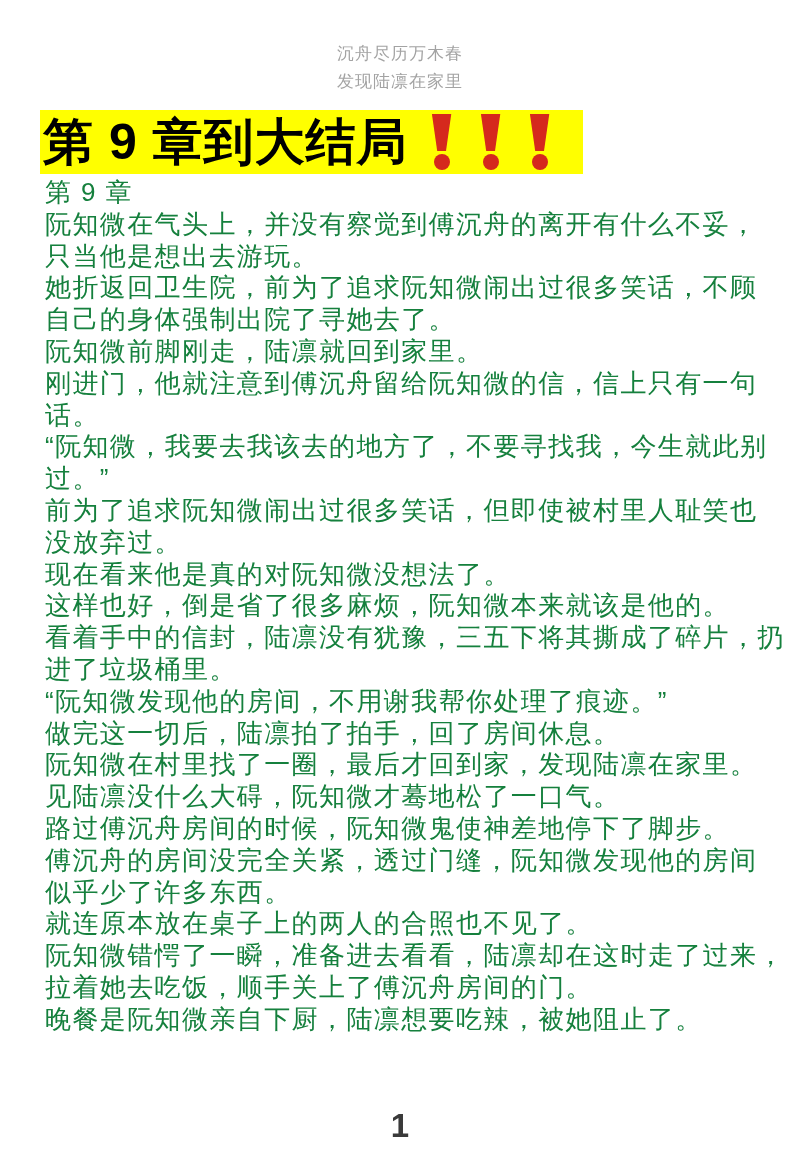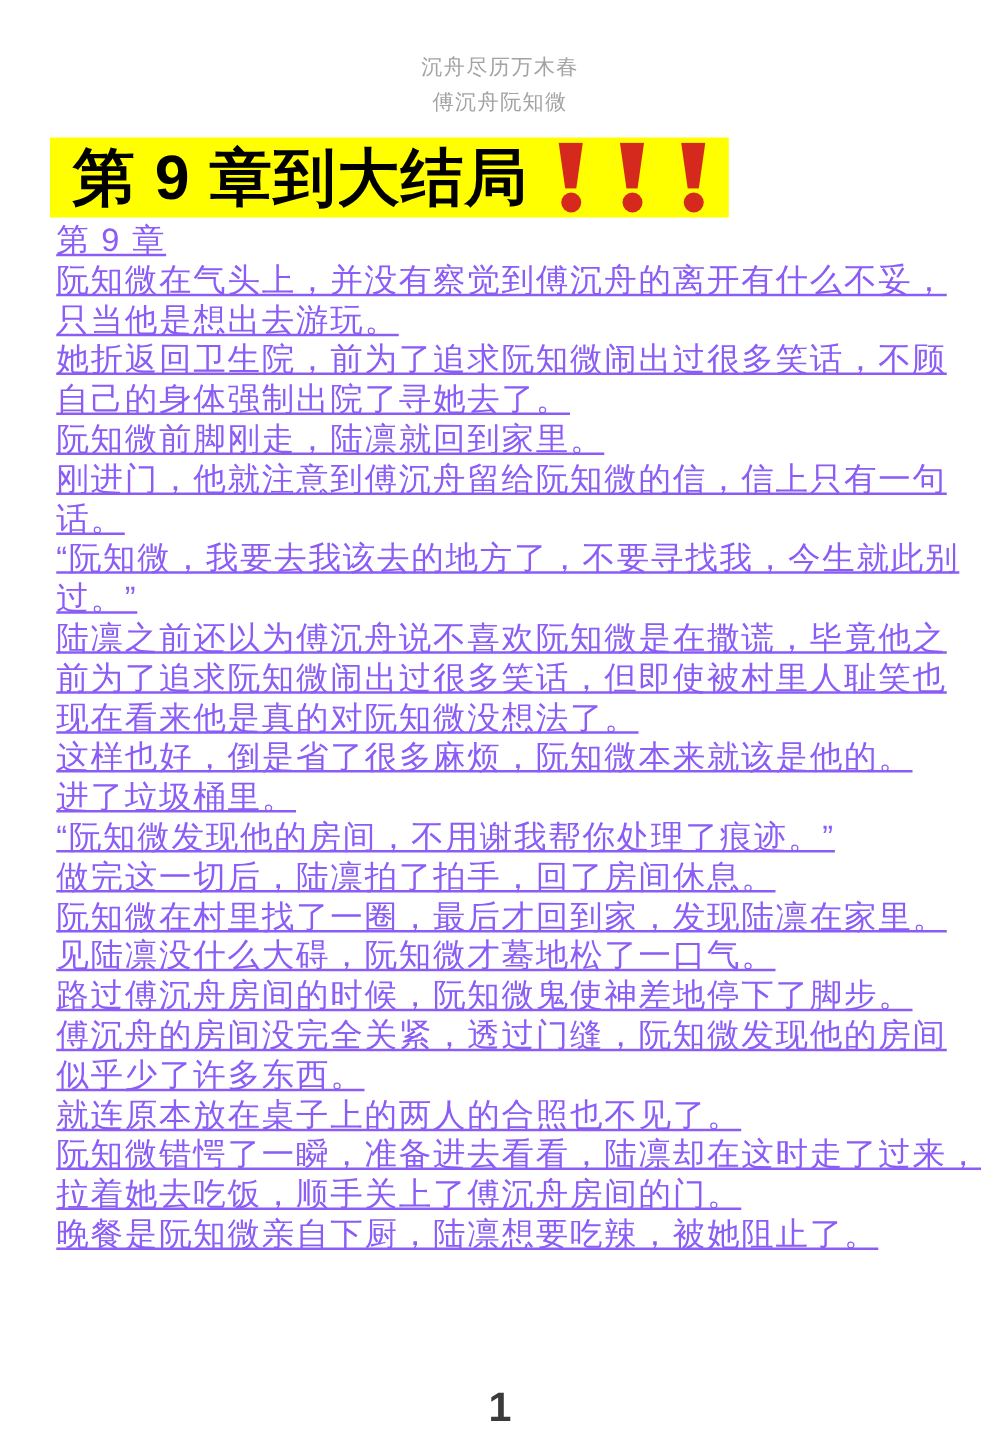--- a/index.html
+++ b/index.html
@@ -21,21 +21,21 @@
     line-height: 28px;
     letter-spacing: 1px;
   }
   .title-banner {
     display: flex;
     align-items: center;
     margin: 14px 0 0 40px;
     width: 543px;
     height: 64px;
     background: #ffff00;
-    padding-left: 18px;
+    padding-left: 3px;
     text-align: right;
   }
   .title-text {
     font-size: 50px;
     font-weight: 700;
     color: #000000;
     letter-spacing: 1px;
     white-space: nowrap;
   }
   .marks {
@@ -64,24 +64,23 @@
     border-radius: 50%;
     background: #d5291d;
   }
   .body-text {
     margin: 3px 0 0 45px;
   }
   .text-line {
     font-size: 26px;
     line-height: 31.8px;
     letter-spacing: 1.4px;
-    color: #8b5cf6;
+    color: #15803d;
     white-space: nowrap;
     font-weight: 400;
-    text-decoration: underline;
   }
   .page-footer {
     position: absolute;
     left: 0;
     bottom: 14px;
     width: 100%;
     text-align: center;
   }
   .page-number {
     font-size: 33px;
@@ -89,21 +88,21 @@
     color: #3a3a3a;
   }
 </style>
 </head>
 <body>
 
 <div class="page">
 
   <div class="doc-header">
     <div>沉舟尽历万木春</div>
-    <div>傅沉舟阮知微</div>
+    <div>发现陆凛在家里</div>
   </div>
 
   <div class="title-banner">
     <span class="title-text">第 9 章到大结局</span>
     <span class="marks">
       <span class="excl">
           <i class="excl-bar"></i>
           <i class="excl-dot"></i>
         </span>
       <span class="excl">
@@ -121,24 +120,25 @@
       <div class="text-line">第 9 章</div>
       <div class="text-line">阮知微在气头上，并没有察觉到傅沉舟的离开有什么不妥，</div>
       <div class="text-line">只当他是想出去游玩。</div>
       <div class="text-line">她折返回卫生院，前为了追求阮知微闹出过很多笑话，不顾</div>
       <div class="text-line">自己的身体强制出院了寻她去了。</div>
       <div class="text-line">阮知微前脚刚走，陆凛就回到家里。</div>
       <div class="text-line">刚进门，他就注意到傅沉舟留给阮知微的信，信上只有一句</div>
       <div class="text-line">话。</div>
       <div class="text-line">“阮知微，我要去我该去的地方了，不要寻找我，今生就此别</div>
       <div class="text-line">过。”</div>
-      <div class="text-line">陆凛之前还以为傅沉舟说不喜欢阮知微是在撒谎，毕竟他之</div>
       <div class="text-line">前为了追求阮知微闹出过很多笑话，但即使被村里人耻笑也</div>
+      <div class="text-line">没放弃过。</div>
       <div class="text-line">现在看来他是真的对阮知微没想法了。</div>
       <div class="text-line">这样也好，倒是省了很多麻烦，阮知微本来就该是他的。</div>
+      <div class="text-line">看着手中的信封，陆凛没有犹豫，三五下将其撕成了碎片，扔</div>
       <div class="text-line">进了垃圾桶里。</div>
       <div class="text-line">“阮知微发现他的房间，不用谢我帮你处理了痕迹。”</div>
       <div class="text-line">做完这一切后，陆凛拍了拍手，回了房间休息。</div>
       <div class="text-line">阮知微在村里找了一圈，最后才回到家，发现陆凛在家里。</div>
       <div class="text-line">见陆凛没什么大碍，阮知微才蓦地松了一口气。</div>
       <div class="text-line">路过傅沉舟房间的时候，阮知微鬼使神差地停下了脚步。</div>
       <div class="text-line">傅沉舟的房间没完全关紧，透过门缝，阮知微发现他的房间</div>
       <div class="text-line">似乎少了许多东西。</div>
       <div class="text-line">就连原本放在桌子上的两人的合照也不见了。</div>
       <div class="text-line">阮知微错愕了一瞬，准备进去看看，陆凛却在这时走了过来，</div>

